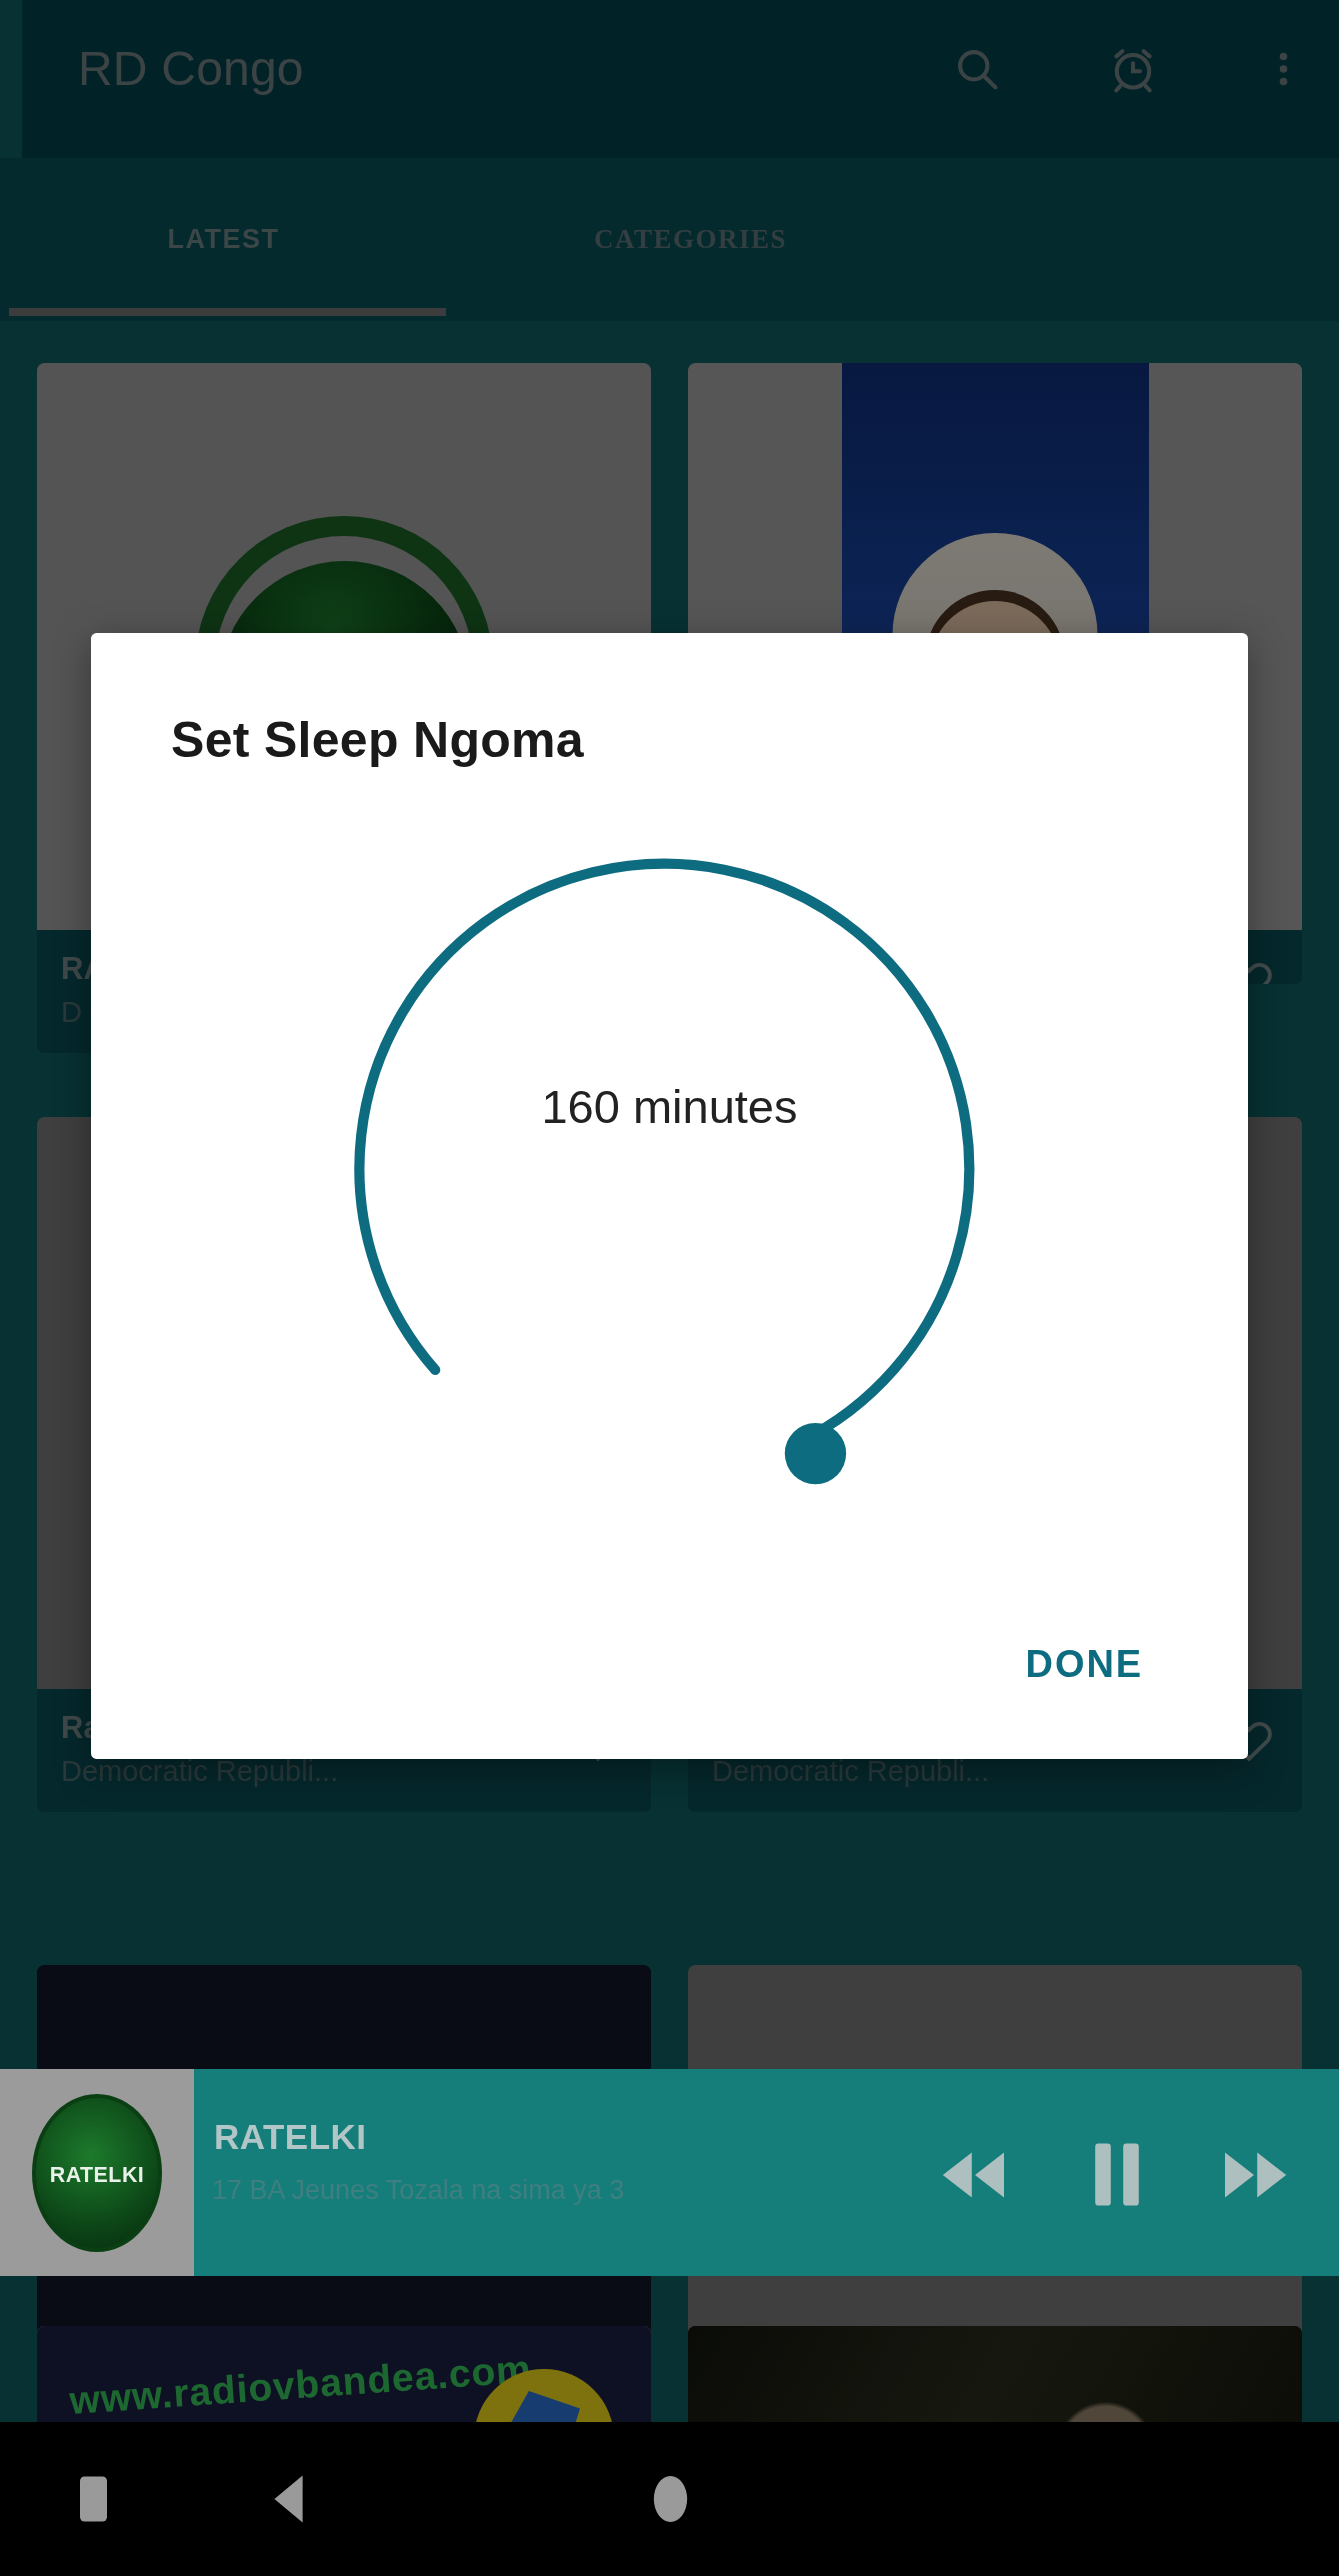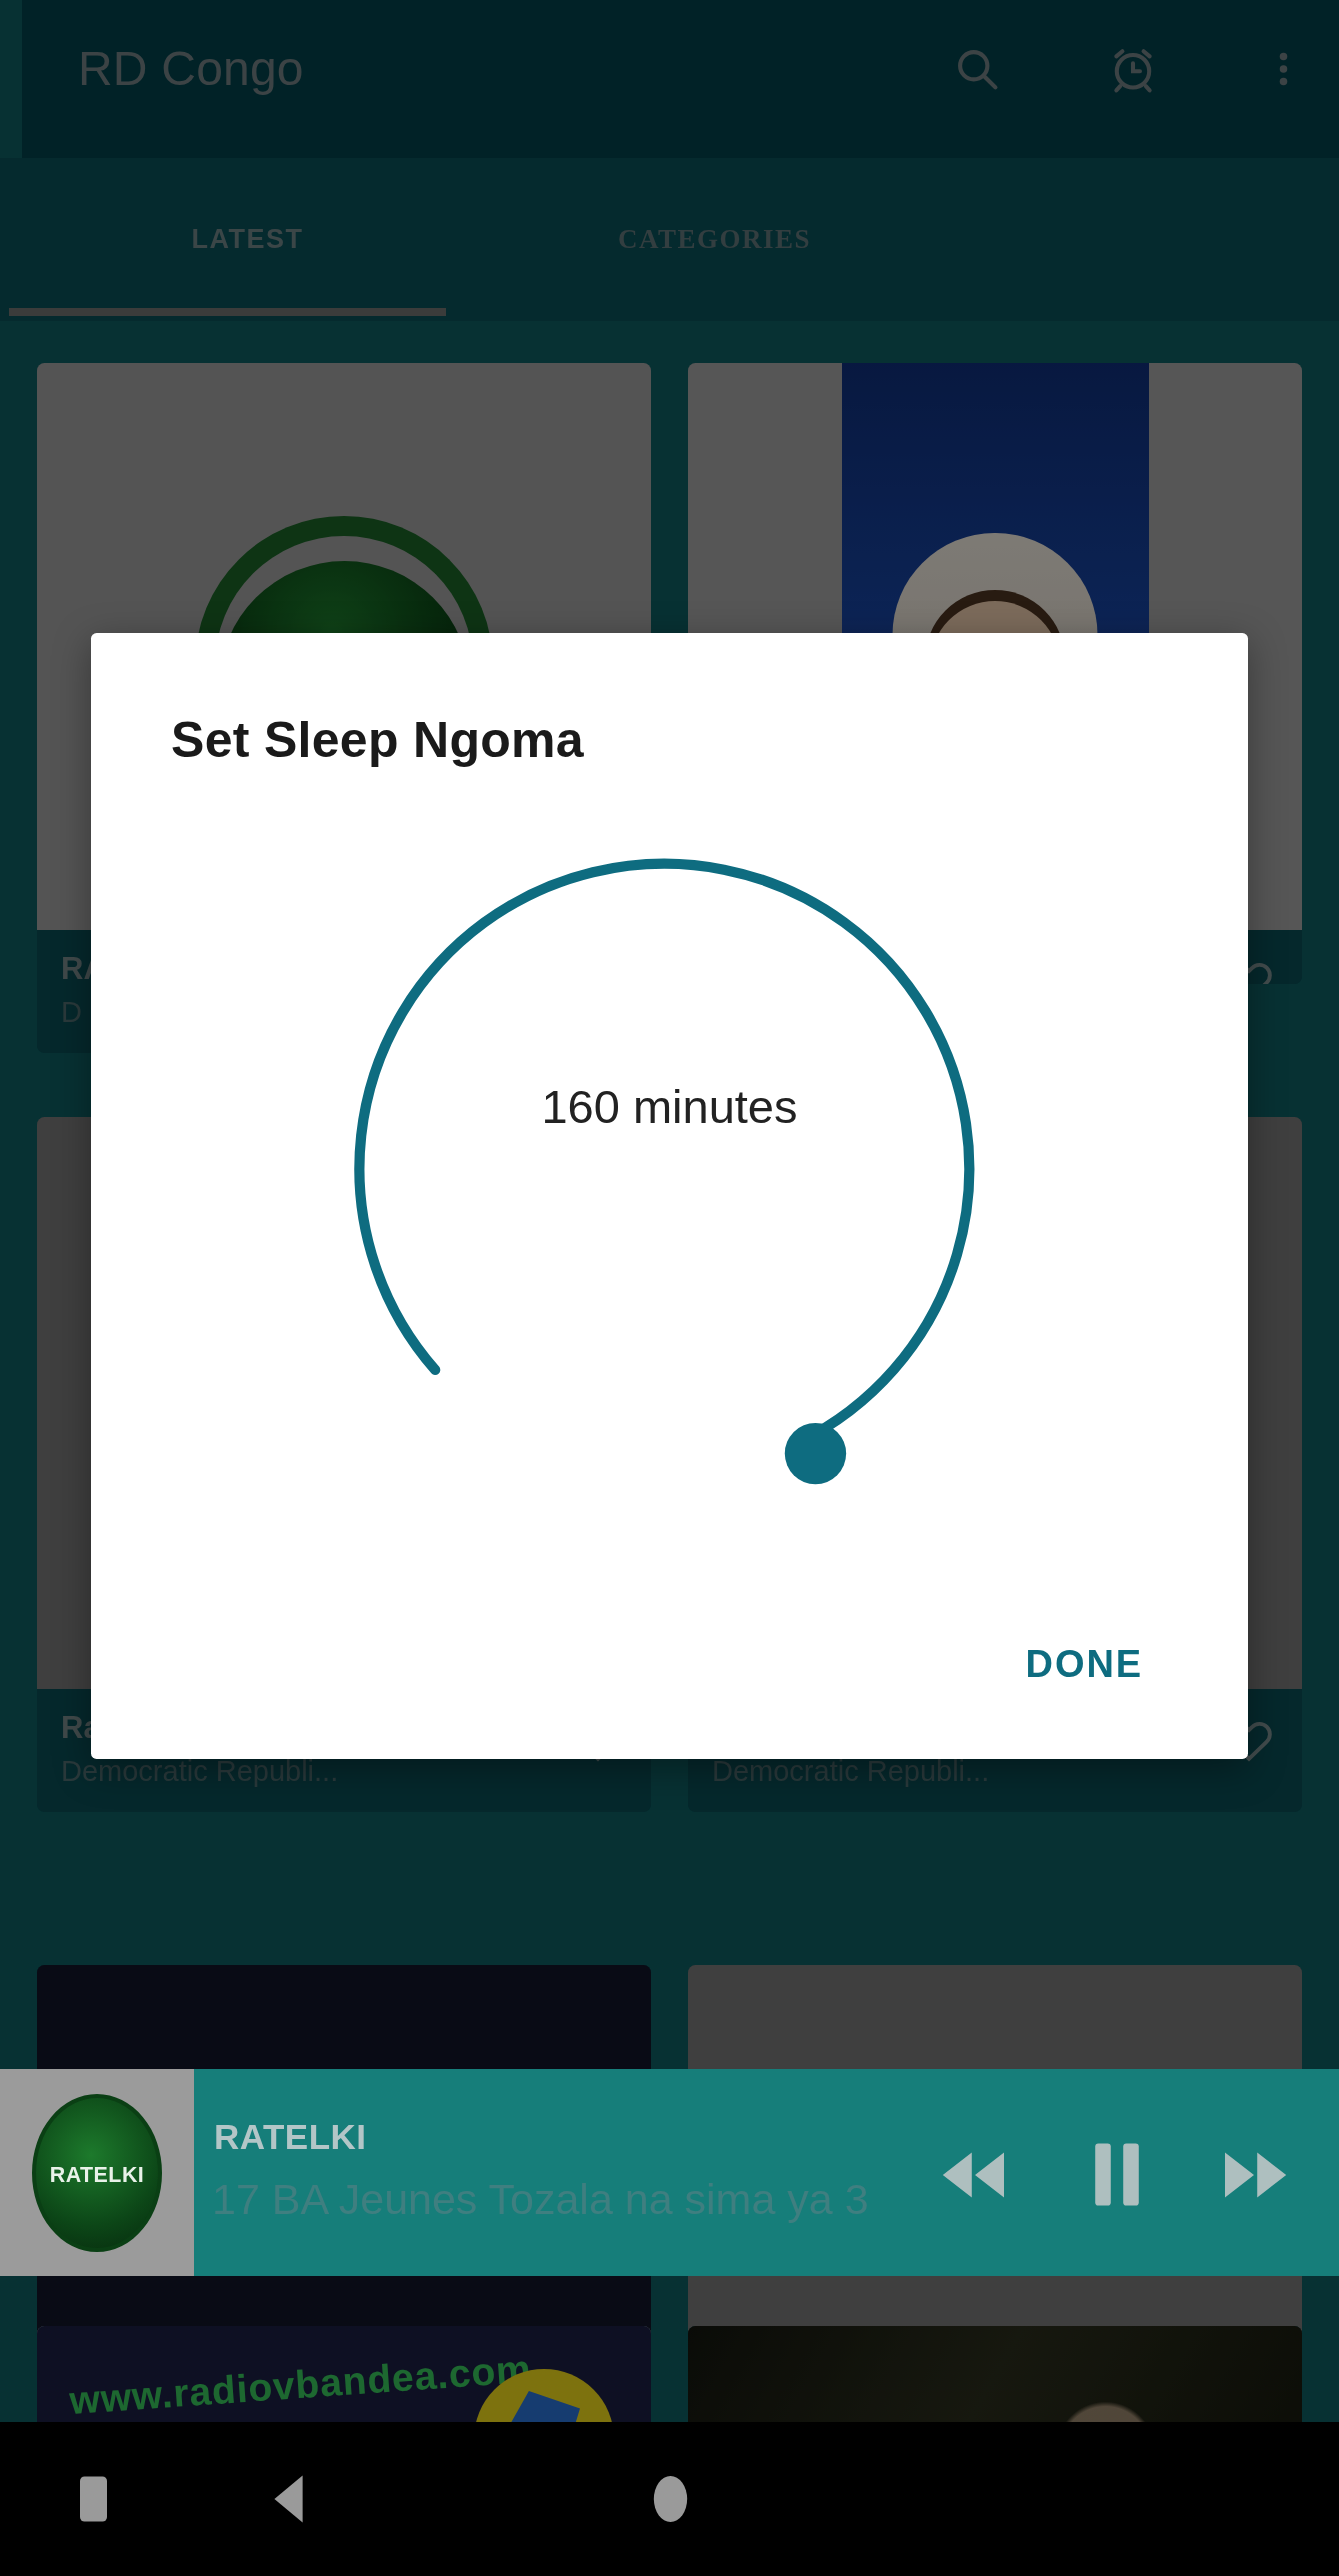--- a/index.html
+++ b/index.html
@@ -41,21 +41,20 @@
 
   #tabs {
     position:absolute; left:0; top:158px; width:1340px; height:163px;
     background:#0a4e56;
   }
   .tab {
     position:absolute; top:0; height:163px; width:447px;
     display:flex; align-items:center; justify-content:center;
     font-size:27px; font-weight:700; letter-spacing:1.5px;
     color:#5e7376;
-    margin-left:24px;
   }
   .tab.active { color:#6d8184; }
   #tab-latest { left:0; }
   #tab-categories { left:467px;font-family:Liberation Serif, serif; }
   #tab-favorite { left:893px; }
   #tab-indicator {
     position:absolute; left:9.3px; top:308px; width:437px; height:8.4px;
     background:#6e6f6e;
   }
 
@@ -189,21 +188,21 @@
     position:absolute; left:0; right:0; top:44%;
     text-align:center; color:#e9f2e9; font-size:21.4px;
     font-weight:700; letter-spacing:0.5px;
   }
   #player-title {
     position:absolute; left:214px; top:48px;
     font-size:35px; font-weight:700; color:#b3c6c7; letter-spacing:0.5px;
   }
   #player-sub {
     position:absolute; left:212px; top:106px; width:707px;
-    font-size:43px; color:#3f7f80;
+    font-size:27px; color:#3f7f80;
     white-space:nowrap; overflow:hidden;
   }
   .player-ctrl {
     position:absolute; top:61px; width:89px; height:89px;
     display:flex; align-items:center; justify-content:center;
   }
   #ctrl-prev { left:930px; }
   #ctrl-play { left:1072px; }
   #ctrl-next { left:1209px; }
 

